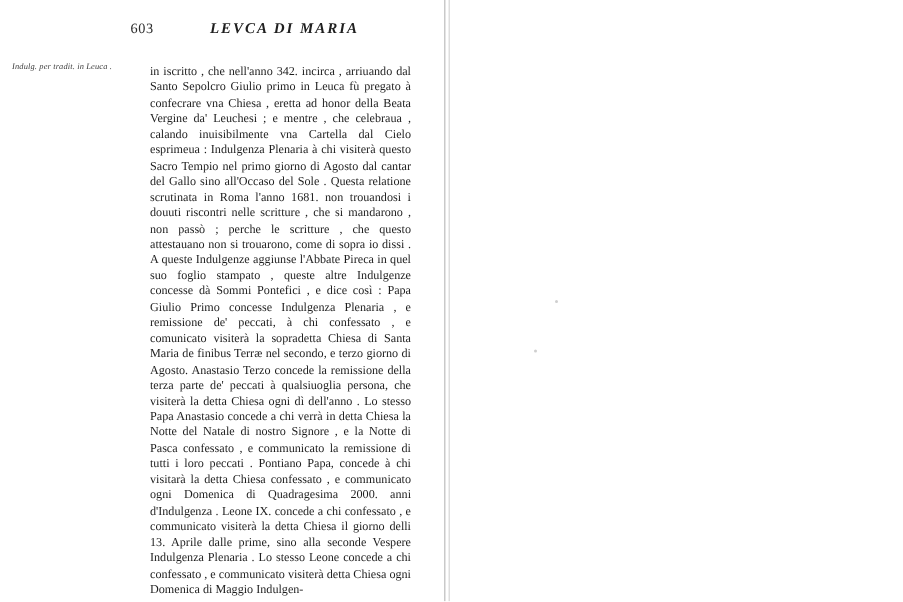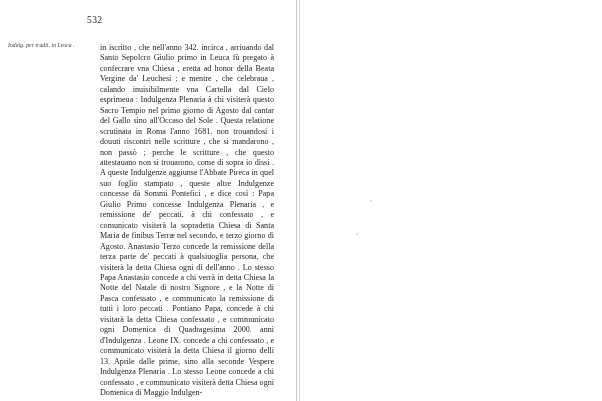--- a/index.html
+++ b/index.html
@@ -120,22 +120,23 @@
     border-radius: 50%;
   }
 </style>
 </head>
 <body>
 
 <div id="page">
 
   <div class="leaf leaf-verso">
 
-    <div class="folio head-v-folio">532</div>
+    <div class="folio head-v-folio">603</div>
 
+    <div class="runhead head-v-title runtitle">LEVCA DI MARIA</div>
 
     <div class="marginote marginote-left">Indulg. per tradit. in Leuca .</div>
 
     <div class="textcol col-verso">
       <p>in iscritto , che nell'anno 342. incirca , arriuando dal Santo Sepolcro Giulio primo in Leuca fù pregato à confecrare vna Chiesa , eretta ad honor della Beata Vergine da' Leuchesi ; e mentre , che celebraua , calando inuisibilmente vna Cartella dal Cielo esprimeua : Indulgenza Plenaria à chi visiterà questo Sacro Tempio nel primo giorno di Agosto dal cantar del Gallo sino all'Occaso del Sole . Questa relatione scrutinata in Roma l'anno 1681. non trouandosi i douuti riscontri nelle scritture , che si mandarono , non passò ; perche le scritture , che questo attestauano non si trouarono, come di sopra io dissi . A queste Indulgenze aggiunse l'Abbate Pireca in quel suo foglio stampato , queste altre Indulgenze concesse dà Sommi Pontefici , e dice così : Papa Giulio Primo concesse Indulgenza Plenaria , e remissione de' peccati, à chi confessato , e comunicato visiterà la sopradetta Chiesa di Santa Maria de finibus Terræ nel secondo, e terzo giorno di Agosto. Anastasio Terzo concede la remissione della terza parte de' peccati à qualsiuoglia persona, che visiterà la detta Chiesa ogni dì dell'anno . Lo stesso Papa Anastasio concede a chi verrà in detta Chiesa la Notte del Natale di nostro Signore , e la Notte di Pasca confessato , e communicato la remissione di tutti i loro peccati . Pontiano Papa, concede à chi visitarà la detta Chiesa confessato , e communicato ogni Domenica di Quadragesima 2000. anni d'Indulgenza . Leone IX. concede a chi confessato , e communicato visiterà la detta Chiesa il giorno delli 13. Aprile dalle prime, sino alla seconde Vespere Indulgenza Plenaria . Lo stesso Leone concede a chi confessato , e communicato visiterà detta Chiesa ogni Domenica di Maggio Indulgen-</p>
     </div>
 
     <div class="blot">. . . .</div>
   </div>
 

